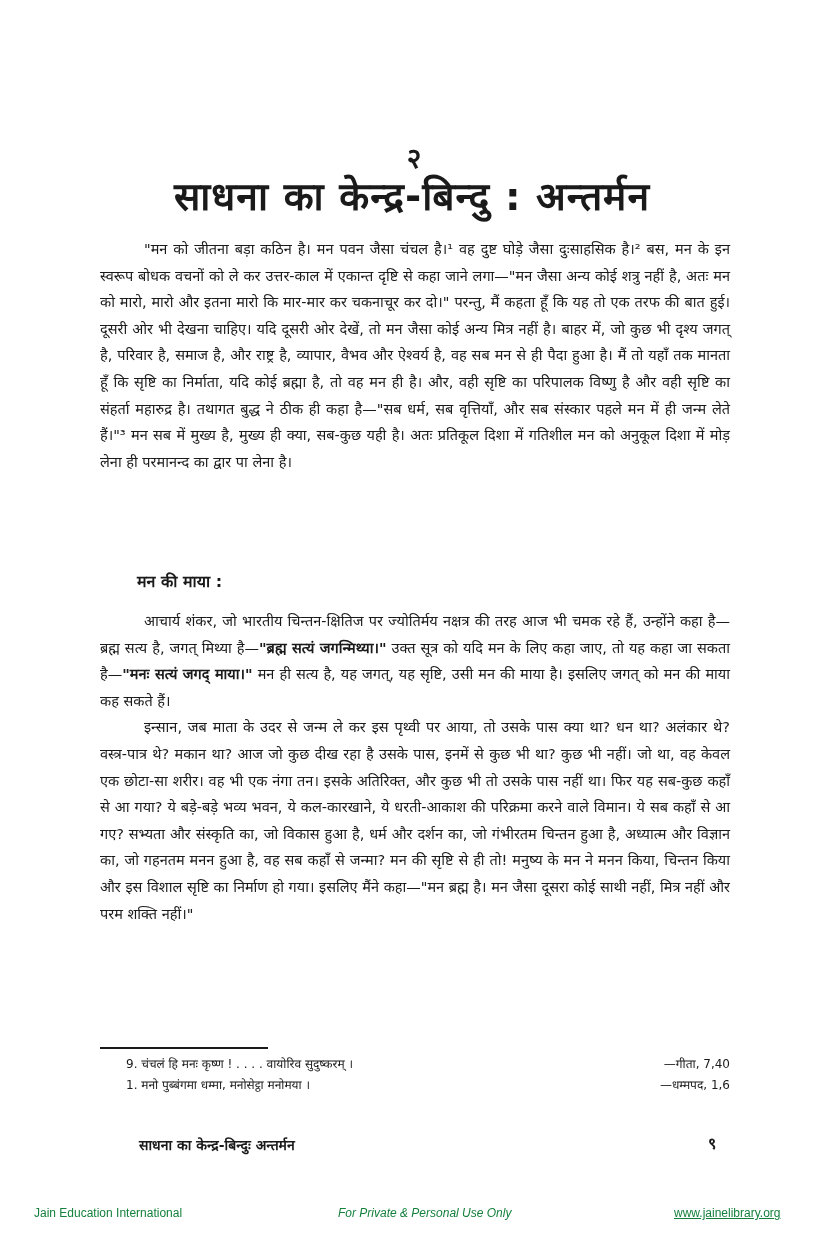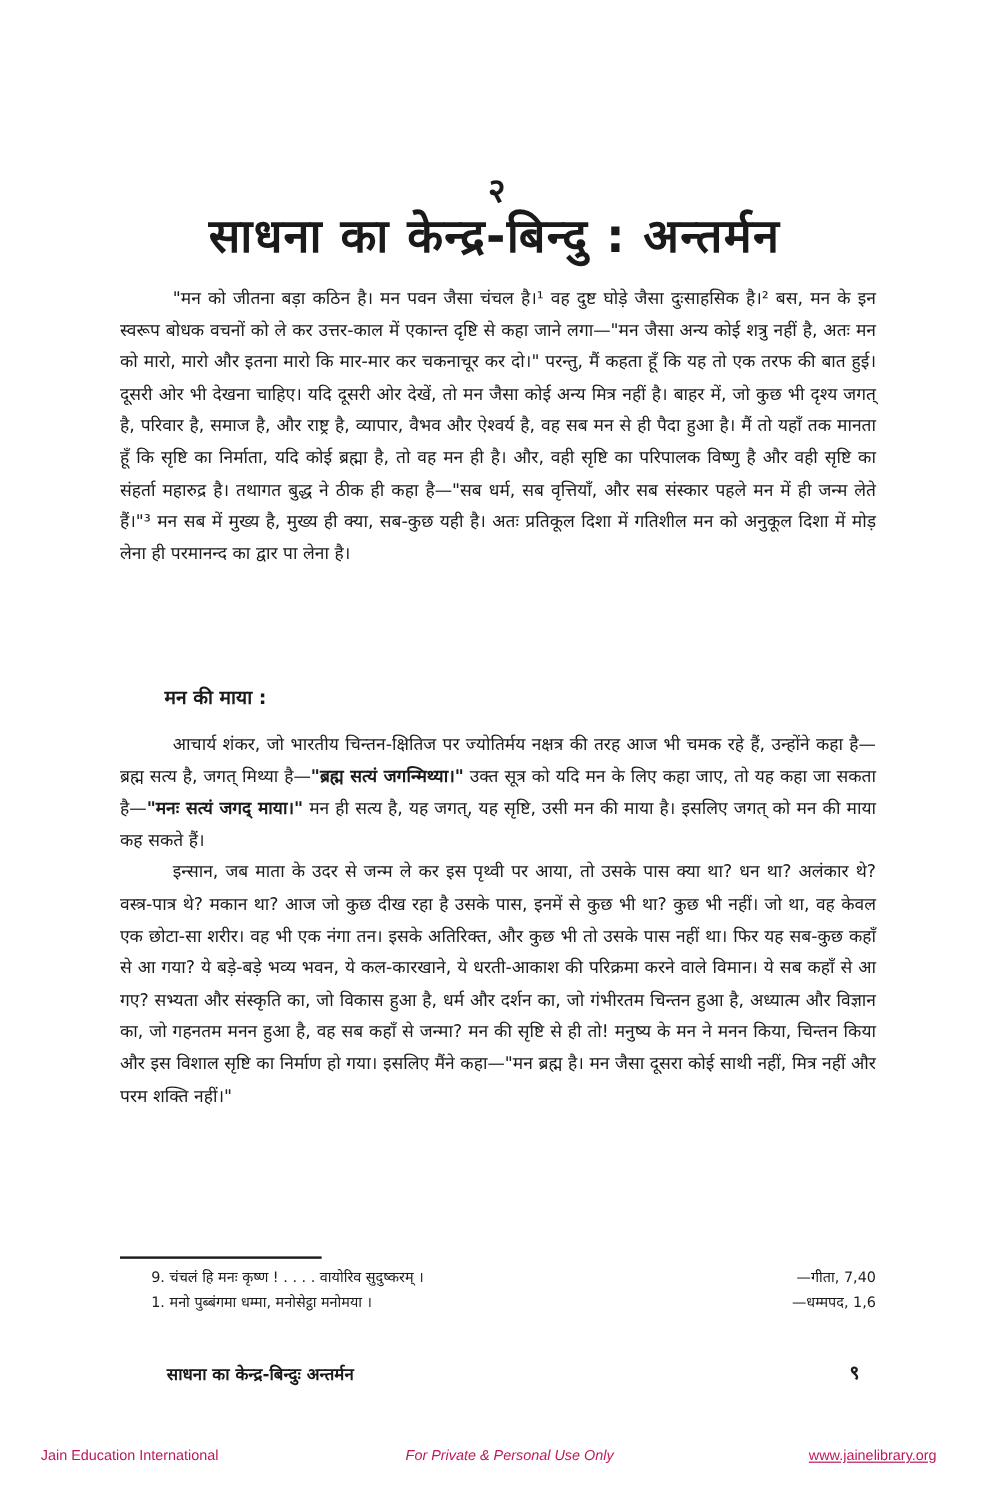--- a/index.html
+++ b/index.html
@@ -34,21 +34,21 @@
     }
     .fn-row { display: flex; justify-content: space-between; }
     .running-head {
       position: absolute; left: 100px; top: 1135px; font-size: 14px; font-weight: bold; margin-left: 39px;
     }
     .page-no {
       position: absolute; left: 708px; top: 1132px; font-size: 16px; font-weight: bold;
     }
     .watermark {
       position: absolute; top: 1206px; font-family: "Liberation Sans", sans-serif;
-      font-size: 12px; color: #be185d;
+      font-size: 12px; color: #15803d;
     }
   </style>
 </head>
 <body>
 
 <div class="chapter-num">२</div>
 <div class="chapter-title">साधना का केन्द्र-बिन्दु : अन्तर्मन</div>
 
 <div class="body-text" style="top:236px;">
   <p>"मन को जीतना बड़ा कठिन है। मन पवन जैसा चंचल है।¹ वह दुष्ट घोड़े जैसा दुःसाहसिक है।² बस, मन के इन स्वरूप बोधक वचनों को ले कर उत्तर-काल में एकान्त दृष्टि से कहा जाने लगा—"मन जैसा अन्य कोई शत्रु नहीं है, अतः मन को मारो, मारो और इतना मारो कि मार-मार कर चकनाचूर कर दो।" परन्तु, मैं कहता हूँ कि यह तो एक तरफ की बात हुई। दूसरी ओर भी देखना चाहिए। यदि दूसरी ओर देखें, तो मन जैसा कोई अन्य मित्र नहीं है। बाहर में, जो कुछ भी दृश्य जगत् है, परिवार है, समाज है, और राष्ट्र है, व्यापार, वैभव और ऐश्वर्य है, वह सब मन से ही पैदा हुआ है। मैं तो यहाँ तक मानता हूँ कि सृष्टि का निर्माता, यदि कोई ब्रह्मा है, तो वह मन ही है। और, वही सृष्टि का परिपालक विष्णु है और वही सृष्टि का संहर्ता महारुद्र है। तथागत बुद्ध ने ठीक ही कहा है—"सब धर्म, सब वृत्तियाँ, और सब संस्कार पहले मन में ही जन्म लेते हैं।"³ मन सब में मुख्य है, मुख्य ही क्या, सब-कुछ यही है। अतः प्रतिकूल दिशा में गतिशील मन को अनुकूल दिशा में मोड़ लेना ही परमानन्द का द्वार पा लेना है।</p>

